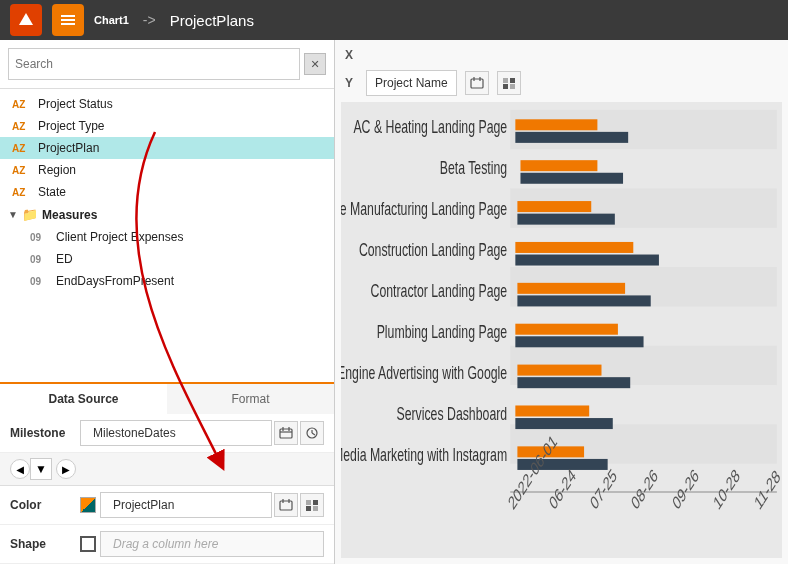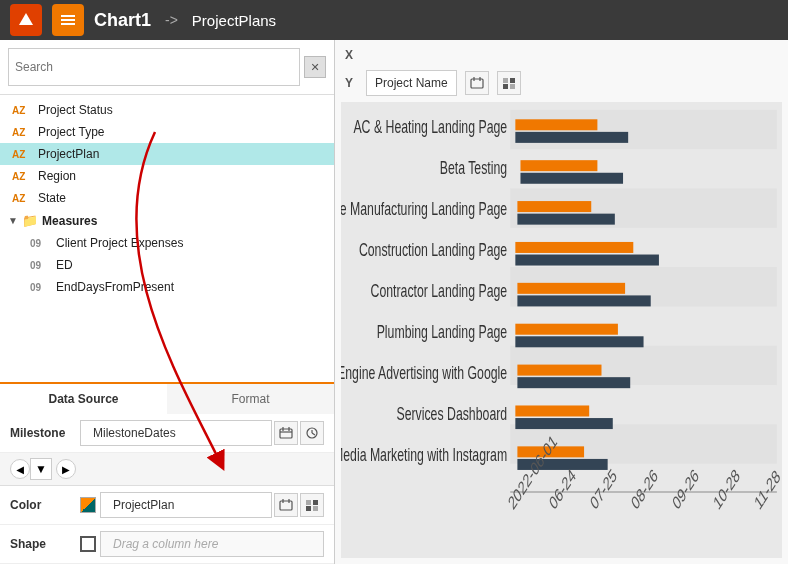--- a/index.html
+++ b/index.html
@@ -8,38 +8,38 @@
     
     .topbar {
       display: flex; align-items: center; background: #3a3a3a; height: 40px; padding: 0 10px; gap: 10px; flex-shrink: 0;
     }
     .topbar-logo-red {
       width: 32px; height: 32px; background: #e04000; display: flex; align-items: center; justify-content: center; border-radius: 4px;
     }
     .topbar-logo-orange {
       width: 32px; height: 32px; background: #f07800; display: flex; align-items: center; justify-content: center; border-radius: 4px;
     }
-    .topbar-title { color: #ffffff; font-size: 18px; font-weight: bold; }
+    .topbar-title { color: #ffffff; font-size: 11px; font-weight: bold; }
     .topbar-arrow { color: #aaaaaa; font-size: 14px; margin: 0 4px; }
     .topbar-subtitle { color: #ffffff; font-size: 15px; }
 
     
     .main-layout { display: flex; flex: 1; overflow: hidden; }
 
     
     .left-panel {
       width: 335px; flex-shrink: 0; background: #ffffff; display: flex; flex-direction: column; border-right: 1px solid #cccccc; overflow: hidden;
     }
 
     
     .search-area {
       padding: 8px; border-bottom: 1px solid #dddddd; display: flex; align-items: center; gap: 4px;
     }
     .search-input {
-      flex: 1; height: 38px; border: 1px solid #cccccc; padding: 0 6px; font-size: 12px; outline: none;
+      flex: 1; height: 32px; border: 1px solid #cccccc; padding: 0 6px; font-size: 12px; outline: none;
     }
     .search-close-btn {
       width: 22px; height: 22px; background: #e0e0e0; border: 1px solid #bbbbbb; cursor: pointer; display: flex; align-items: center; justify-content: center; font-size: 11px; color: #555;
     }
 
     
     .field-list { flex: 1; overflow-y: auto; padding: 4px 0; }
     .field-item {
       display: flex; align-items: center; padding: 4px 12px; cursor: pointer; gap: 6px;
     }

